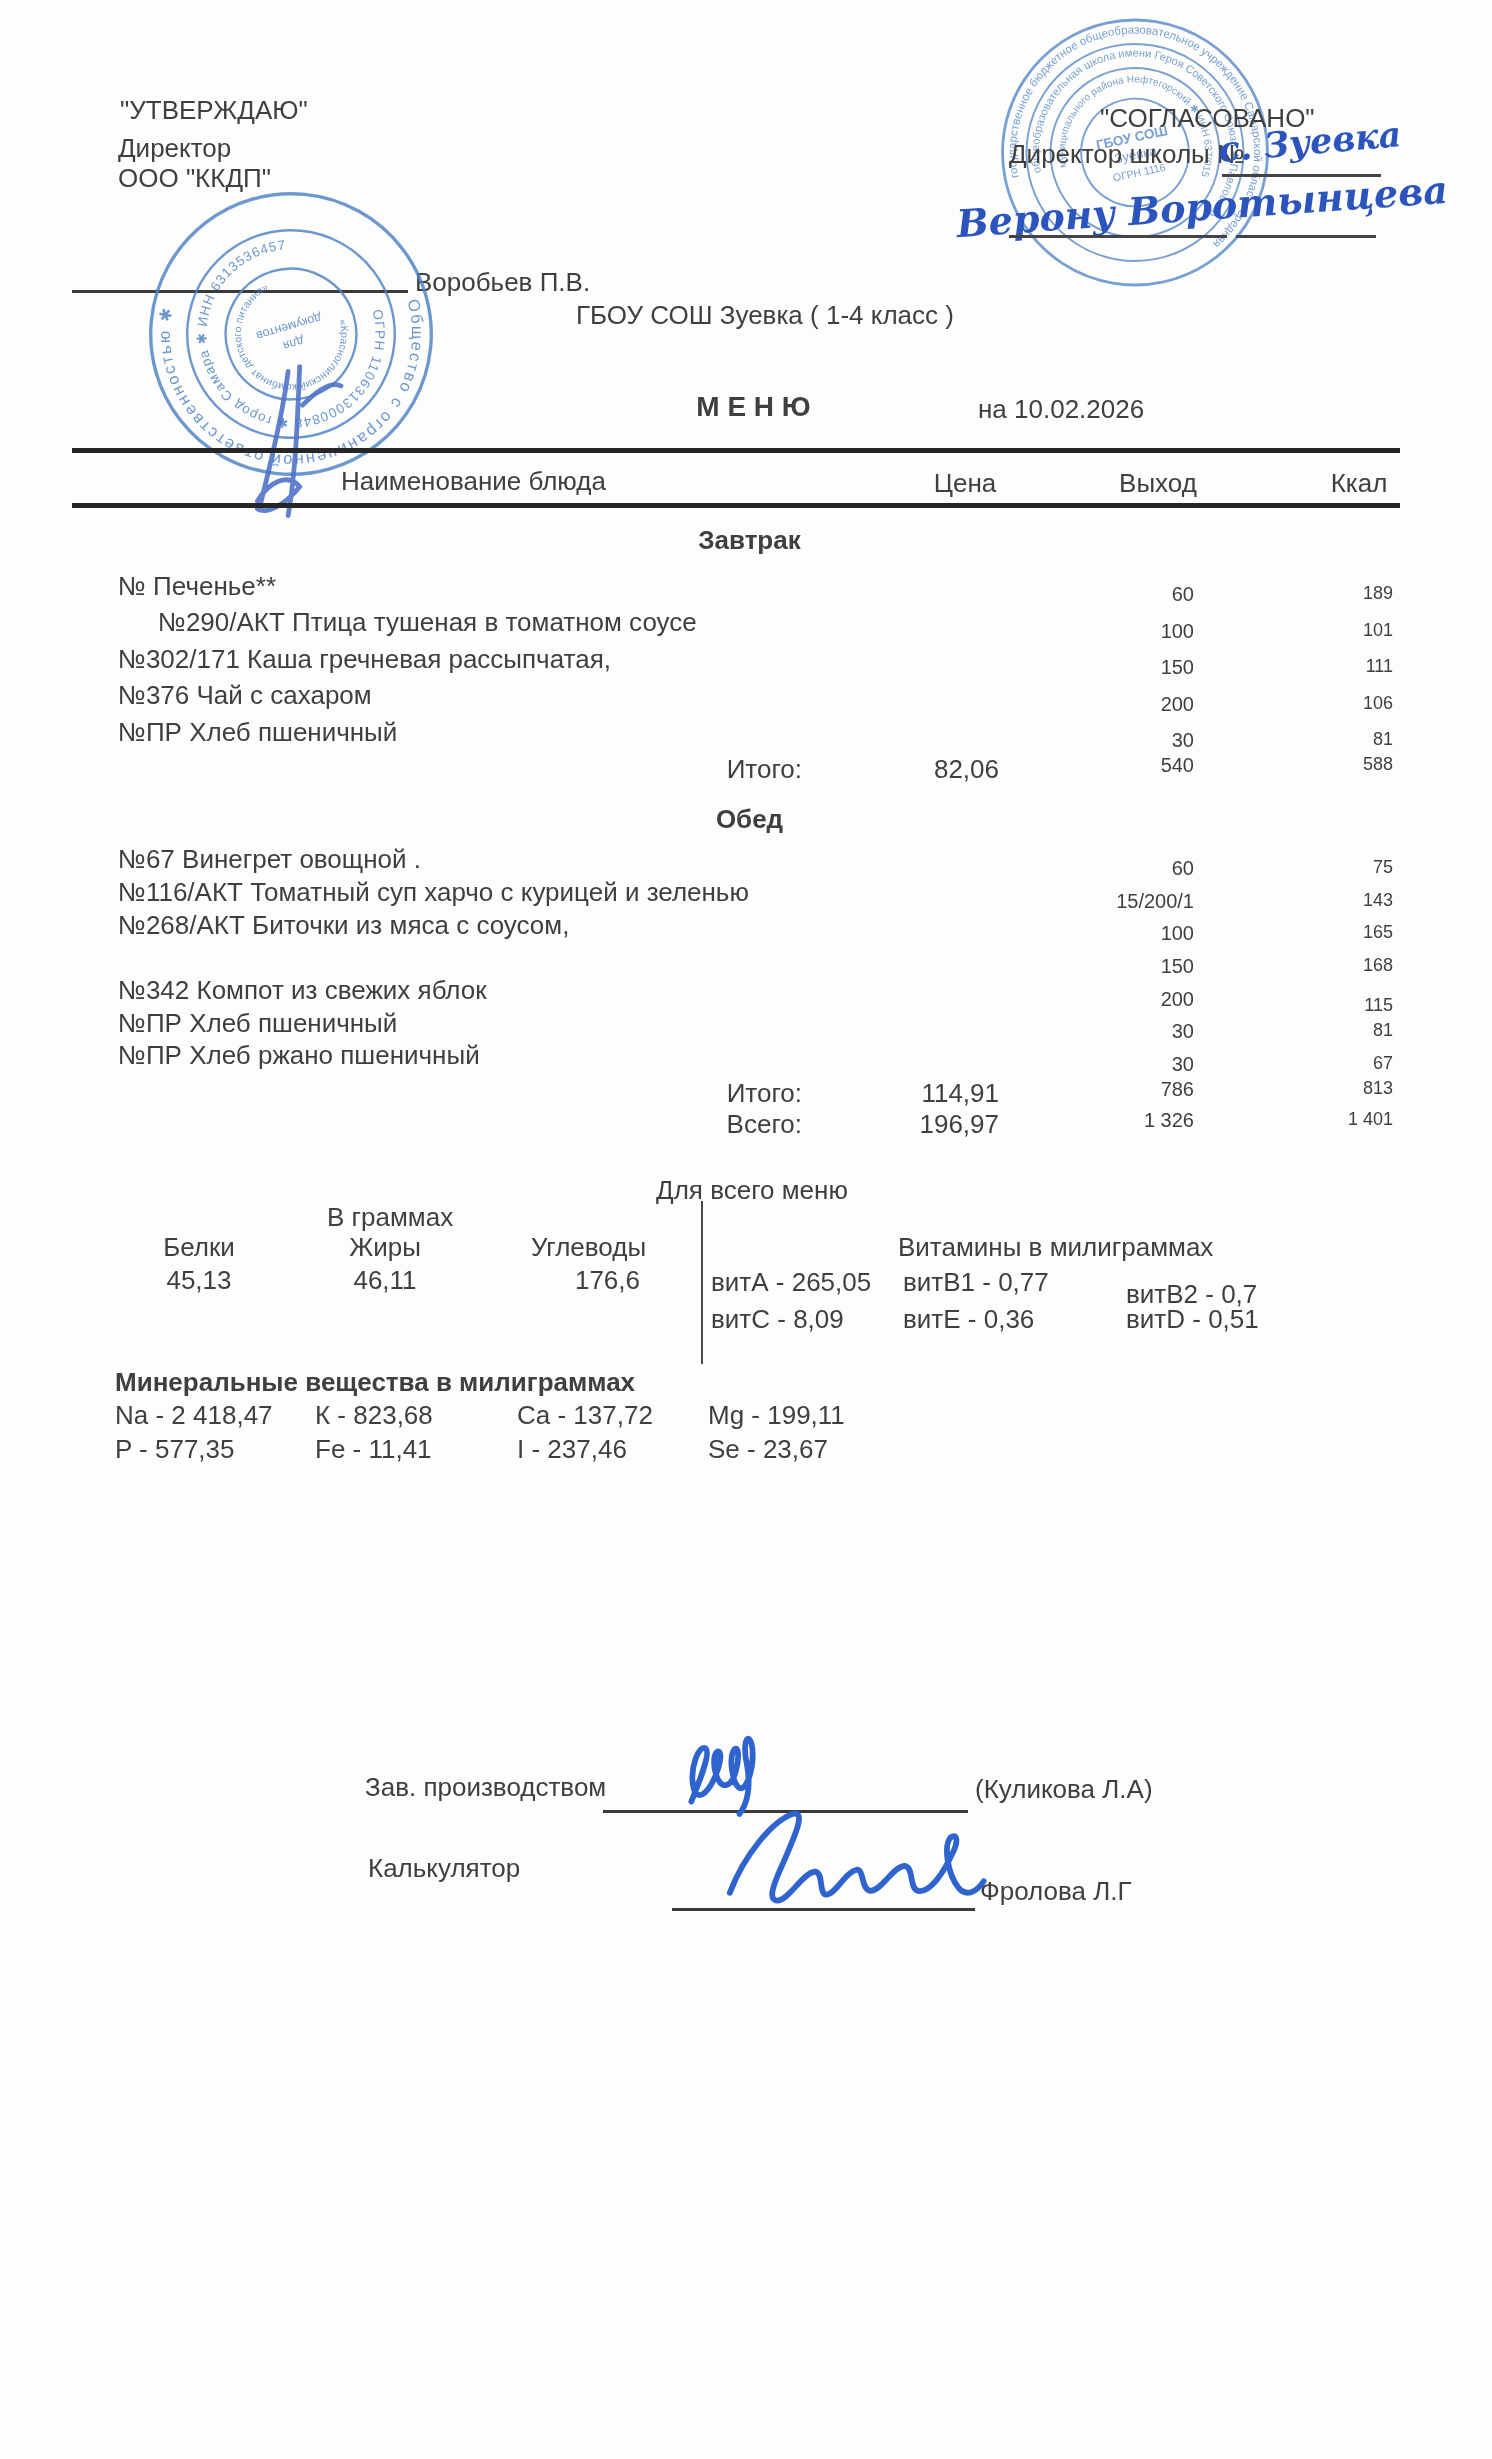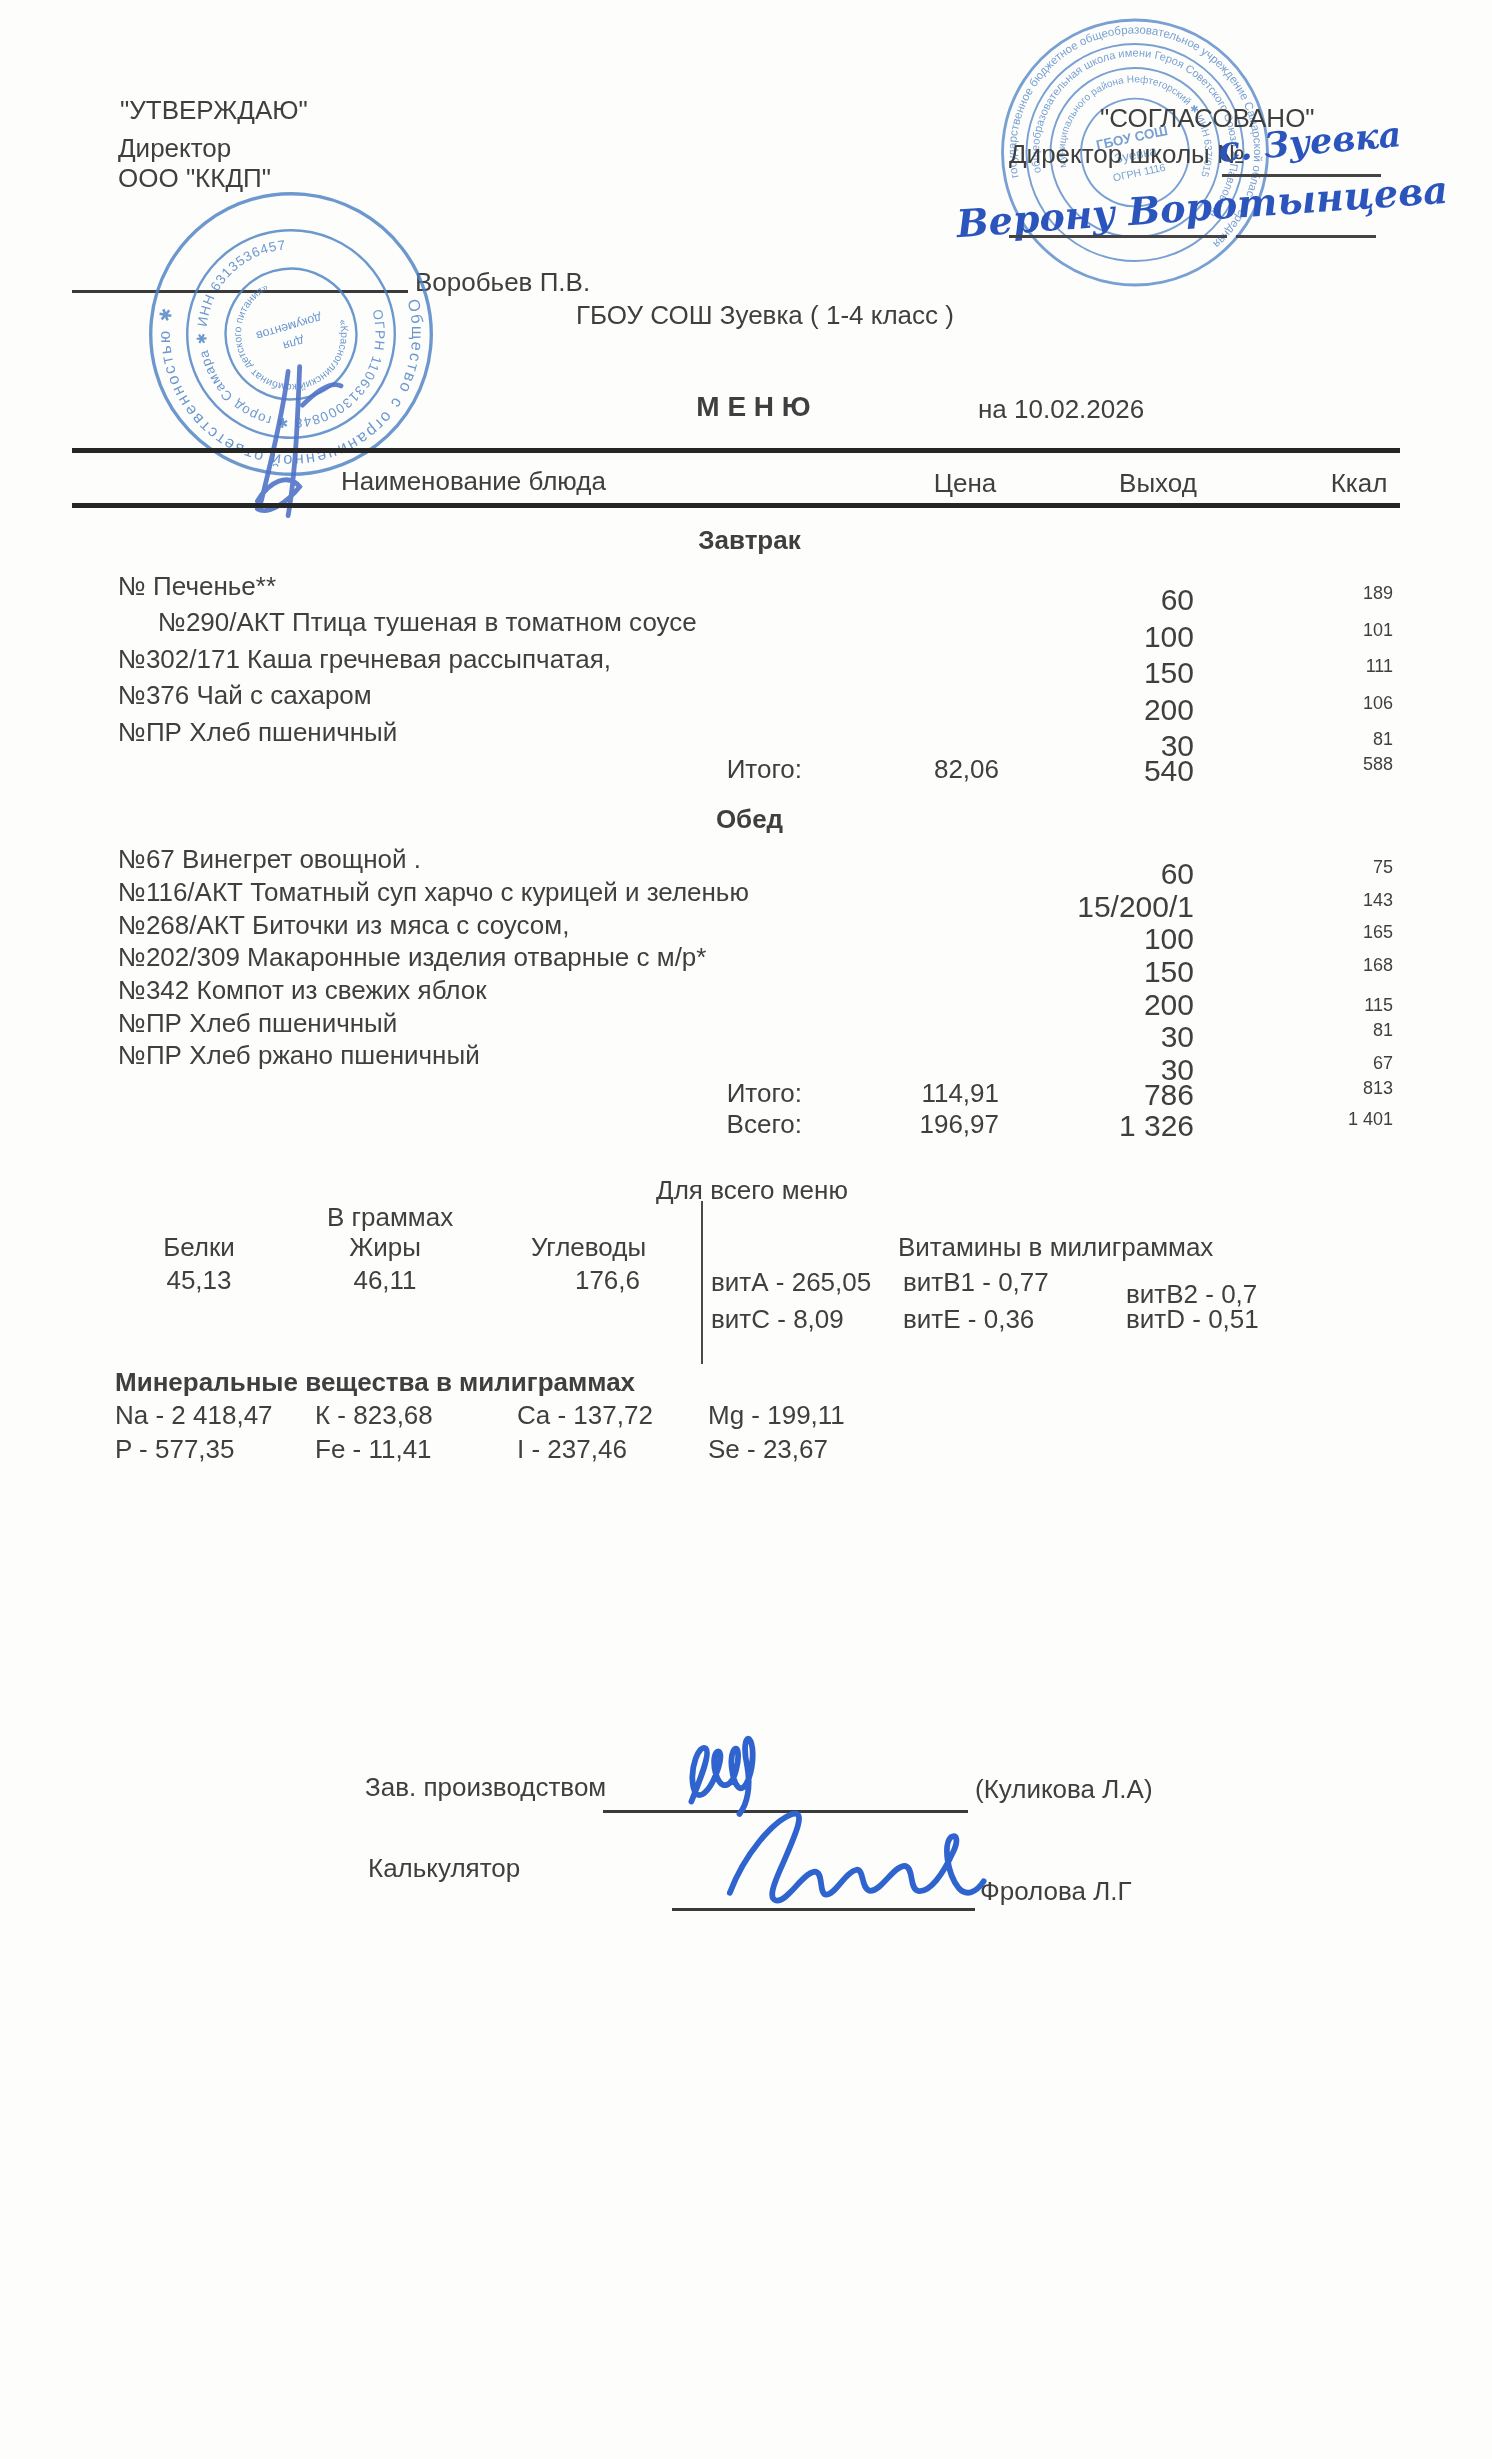--- a/index.html
+++ b/index.html
@@ -7,21 +7,21 @@
     position:relative;width:1493px;height:2459px;background:#fdfdfc;
     font-family:"Liberation Sans", sans-serif;color:#3f3f3f;overflow:hidden;
   }
   .t{position:absolute;white-space:nowrap;font-size:26px;line-height:1.1;}
   .bold{font-weight:bold;}
   .ctr{text-align:center;}
   .rule{position:absolute;background:#262626;height:4.8px;}
   .thinline{position:absolute;background:#3a3a3a;height:2.9px;}
   .col-label{position:absolute;left:658px;width:144px;text-align:right;font-size:26px;}
   .col-price{position:absolute;left:855px;width:144px;text-align:right;font-size:26px;}
-  .col-out{position:absolute;left:1050px;width:144px;text-align:right;font-size:30px;}
+  .col-out{position:absolute;left:1050px;width:144px;text-align:right;font-size:20px;}
   .col-kcal{position:absolute;left:1249px;width:144px;text-align:right;font-size:18px;}
   .hand{
     position:absolute;color:#2b55bd;font-family:"DejaVu Serif", serif;
     font-style:italic;font-weight:600;white-space:nowrap;
   }
   svg{position:absolute;overflow:visible;}
   .stamp-text{fill:#4d82c4;font-family:"Liberation Sans",sans-serif;}
 </style>
 </head>
 <body>
@@ -127,21 +127,20 @@
   <div class="col-kcal" style="top:857px;">75</div>
 
   <div class="t" style="left:118px;top:878px;">№116/АКТ Томатный суп харчо с курицей и  зеленью</div>
   <div class="col-out" style="top:890px;">15/200/1</div>
   <div class="col-kcal" style="top:890px;">143</div>
 
   <div class="t" style="left:118px;top:911px;">№268/АКТ Биточки из мяса  с соусом,</div>
   <div class="col-out" style="top:922px;">100</div>
   <div class="col-kcal" style="top:922px;">165</div>
 
-  <div class="t" style="left:118px;top:943px;">№202/309 Макаронные изделия отварные с м/р*</div>
   <div class="col-out" style="top:955px;">150</div>
   <div class="col-kcal" style="top:955px;">168</div>
 
   <div class="t" style="left:118px;top:976px;">№342 Компот из свежих  яблок</div>
   <div class="col-out" style="top:988px;">200</div>
   <div class="col-kcal" style="top:988px;margin-top:7px;">115</div>
 
   <div class="t" style="left:118px;top:1009px;">№ПР Хлеб  пшеничный</div>
   <div class="col-out" style="top:1020px;">30</div>
   <div class="col-kcal" style="top:1020px;">81</div>

